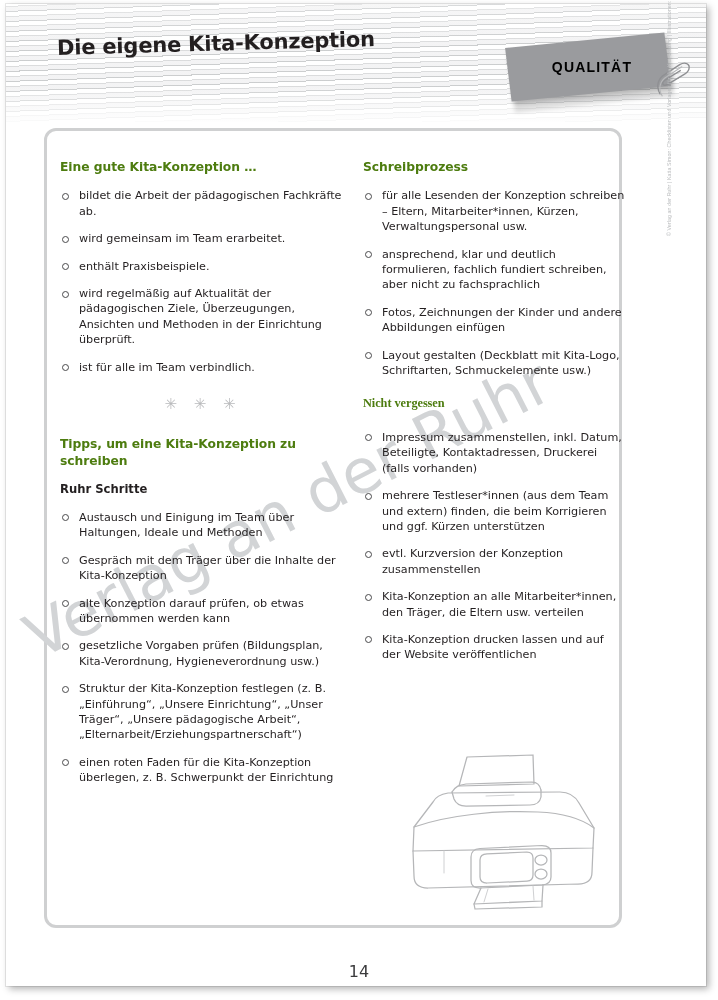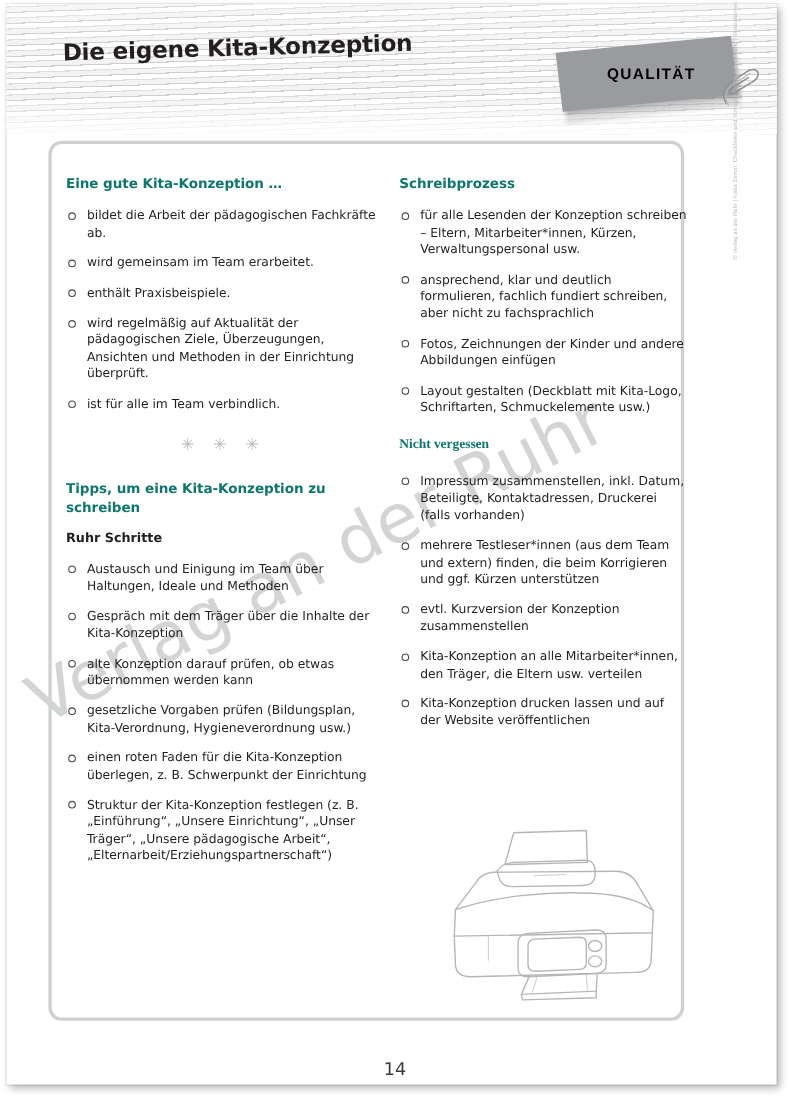--- a/index.html
+++ b/index.html
@@ -163,21 +163,21 @@
     font-size: 11.2px;
     line-height: 15.4px;
     color: #231f20;
   }
   #col-left  { left: 60px;  width: 286px; }
   #col-right { left: 363px; width: 262px; }
 
   .section-heading {
     font-size: 12.3px;
     font-weight: 700;
-    color: #0f766e;
+    color: #4d7c0f;
     margin: 0 0 13px 0;
     letter-spacing: -0.05px;
   }
   .section-heading.tight { margin-bottom: 18px; font-family: Liberation Serif, serif; }
   .section-heading.multiline { line-height: 16.5px; }
 
   .sub-heading {
     font-size: 11.6px;
     font-weight: 700;
     color: #231f20;
@@ -301,22 +301,22 @@
 
     <div class="section-heading multiline">Tipps, um eine Kita-Konzeption zu schreiben</div>
 
     <div class="sub-heading">Ruhr Schritte</div>
 
     <ul class="bullets">
       <li>Austausch und Einigung im Team über Haltungen, Ideale und Methoden</li>
       <li>Gespräch mit dem Träger über die Inhalte der Kita-Konzeption</li>
       <li>alte Konzeption darauf prüfen, ob etwas übernommen werden kann</li>
       <li>gesetzliche Vorgaben prüfen (Bildungsplan, Kita-Verordnung, Hygieneverordnung usw.)</li>
+      <li>Struktur der Kita-Konzeption festlegen (z. B. „Einführung“, „Unsere Einrichtung“, „Unser Träger“, „Unsere pädagogische Arbeit“, „Elternarbeit/Erziehungs­partnerschaft“)</li>
       <li>einen roten Faden für die Kita-Konzeption überlegen, z. B. Schwerpunkt der Einrich­tung</li>
-      <li>Struktur der Kita-Konzeption festlegen (z. B. „Einführung“, „Unsere Einrichtung“, „Unser Träger“, „Unsere pädagogische Arbeit“, „Elternarbeit/Erziehungs­partnerschaft“)</li>
     </ul>
   </div>
 
   <div id="col-right" class="column">
 
     <div class="section-heading">Schreibprozess</div>
 
     <ul class="bullets">
       <li>für alle Lesenden der Konzeption schreiben – Eltern, Mitarbeiter*innen, Kürzen, Verwaltungspersonal usw.</li>
       <li>ansprechend, klar und deutlich formulieren, fachlich fundiert schreiben, aber nicht zu fachsprachlich</li>

